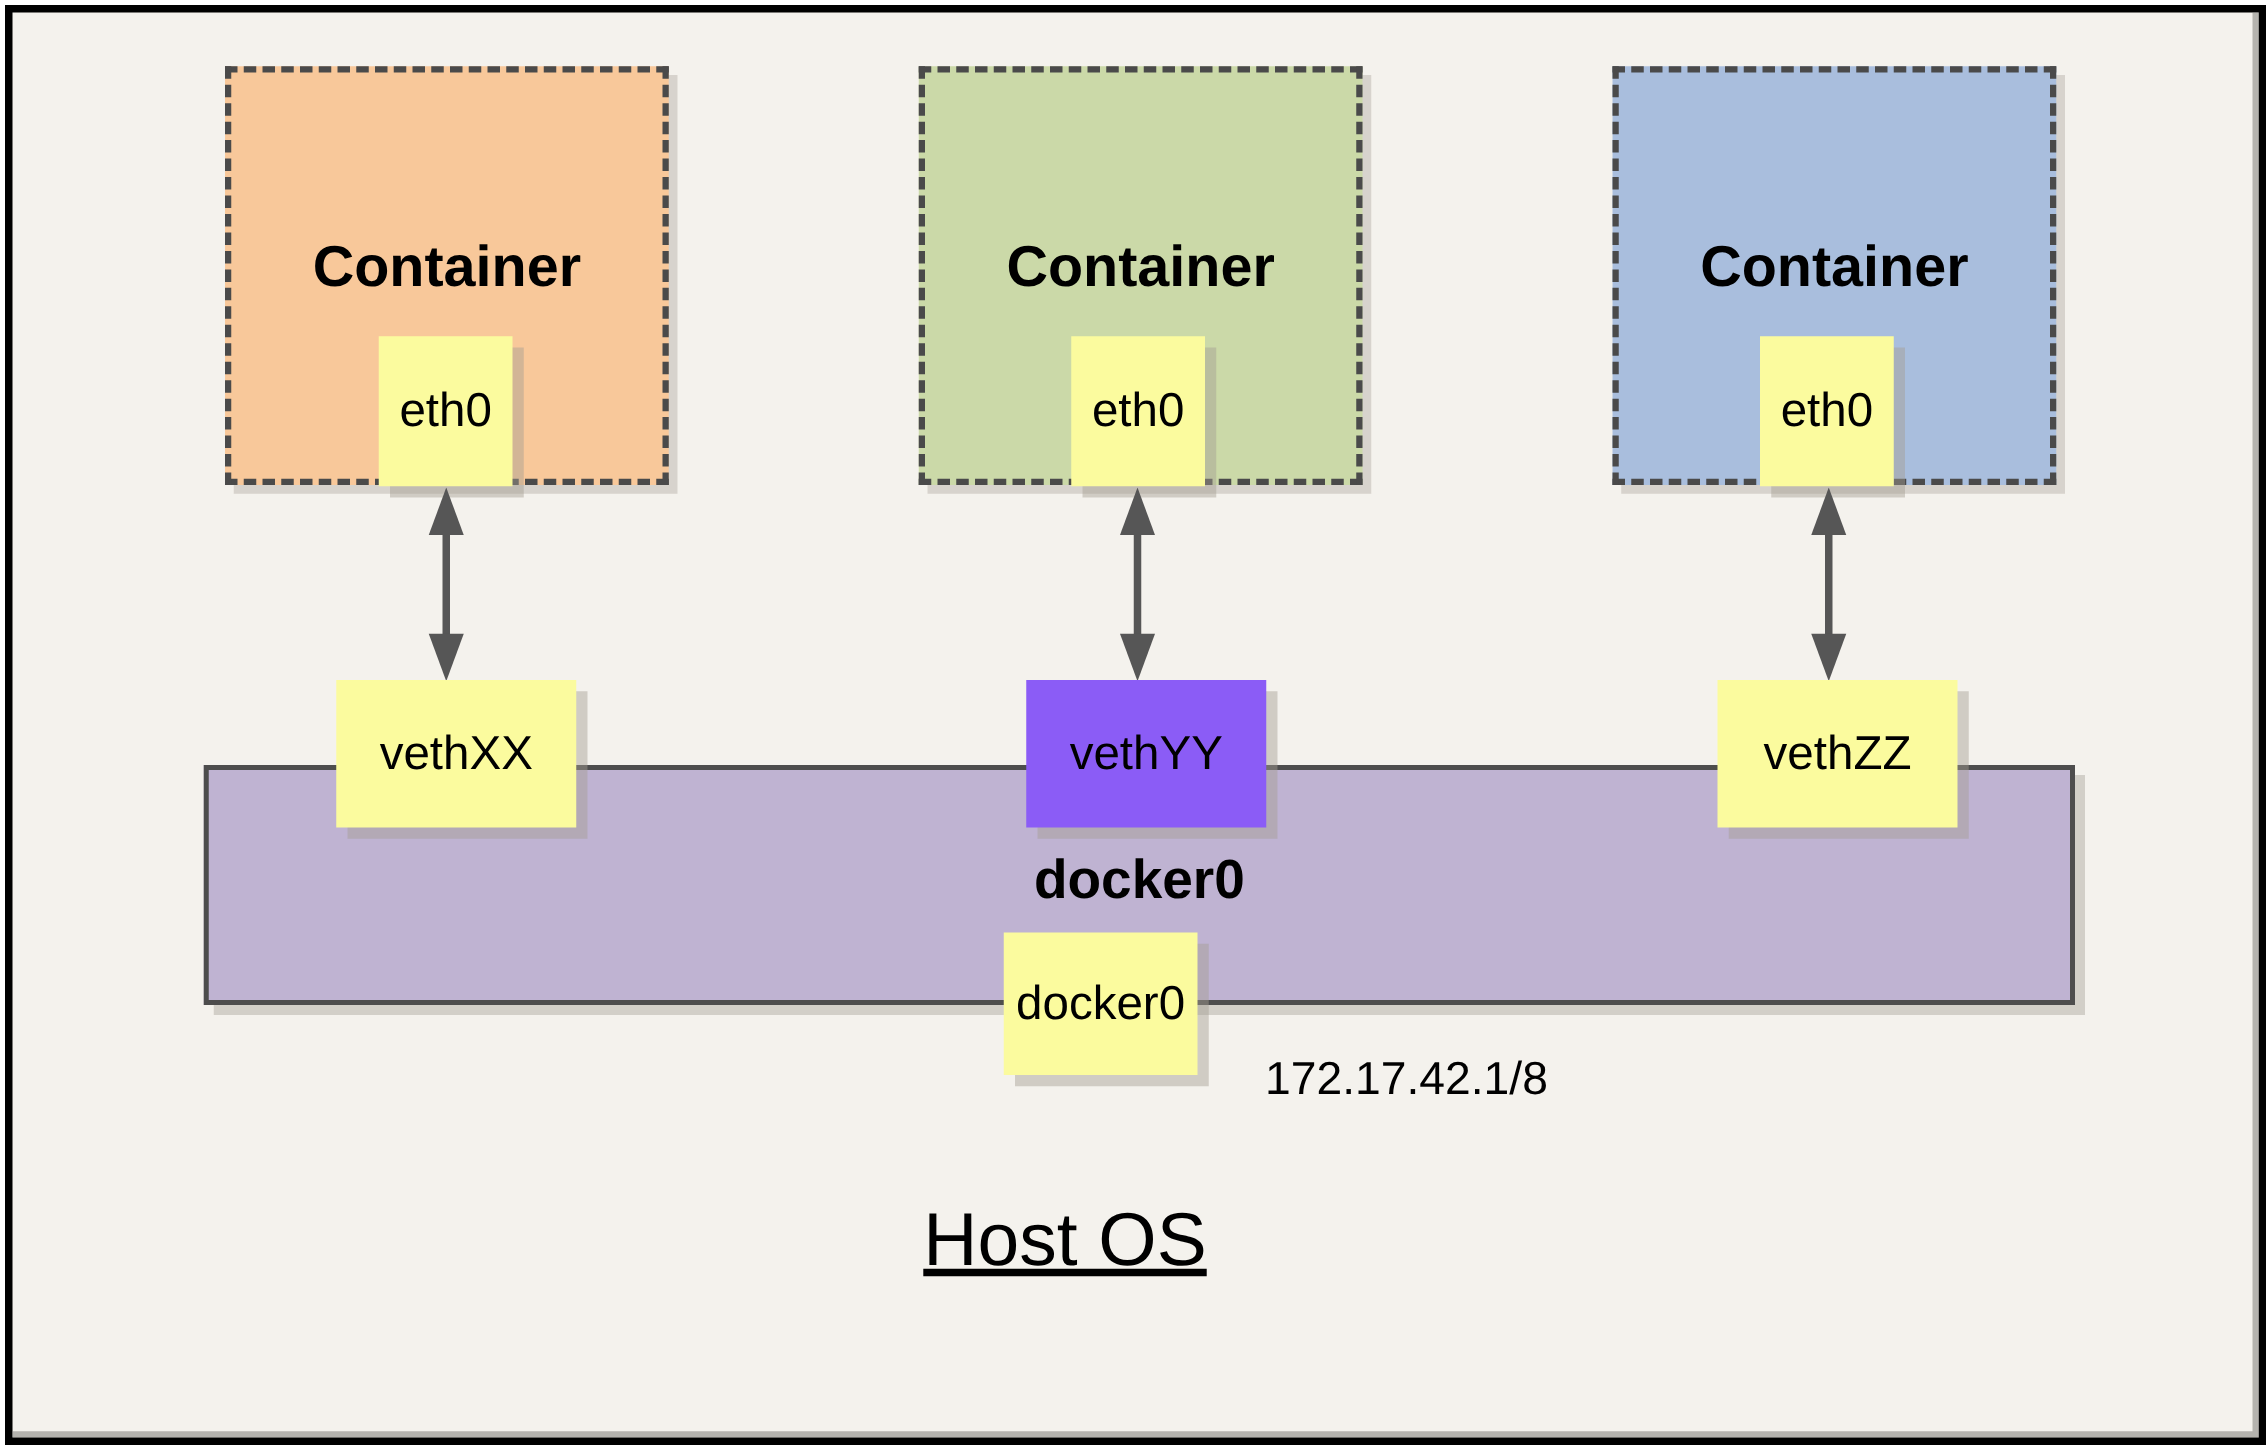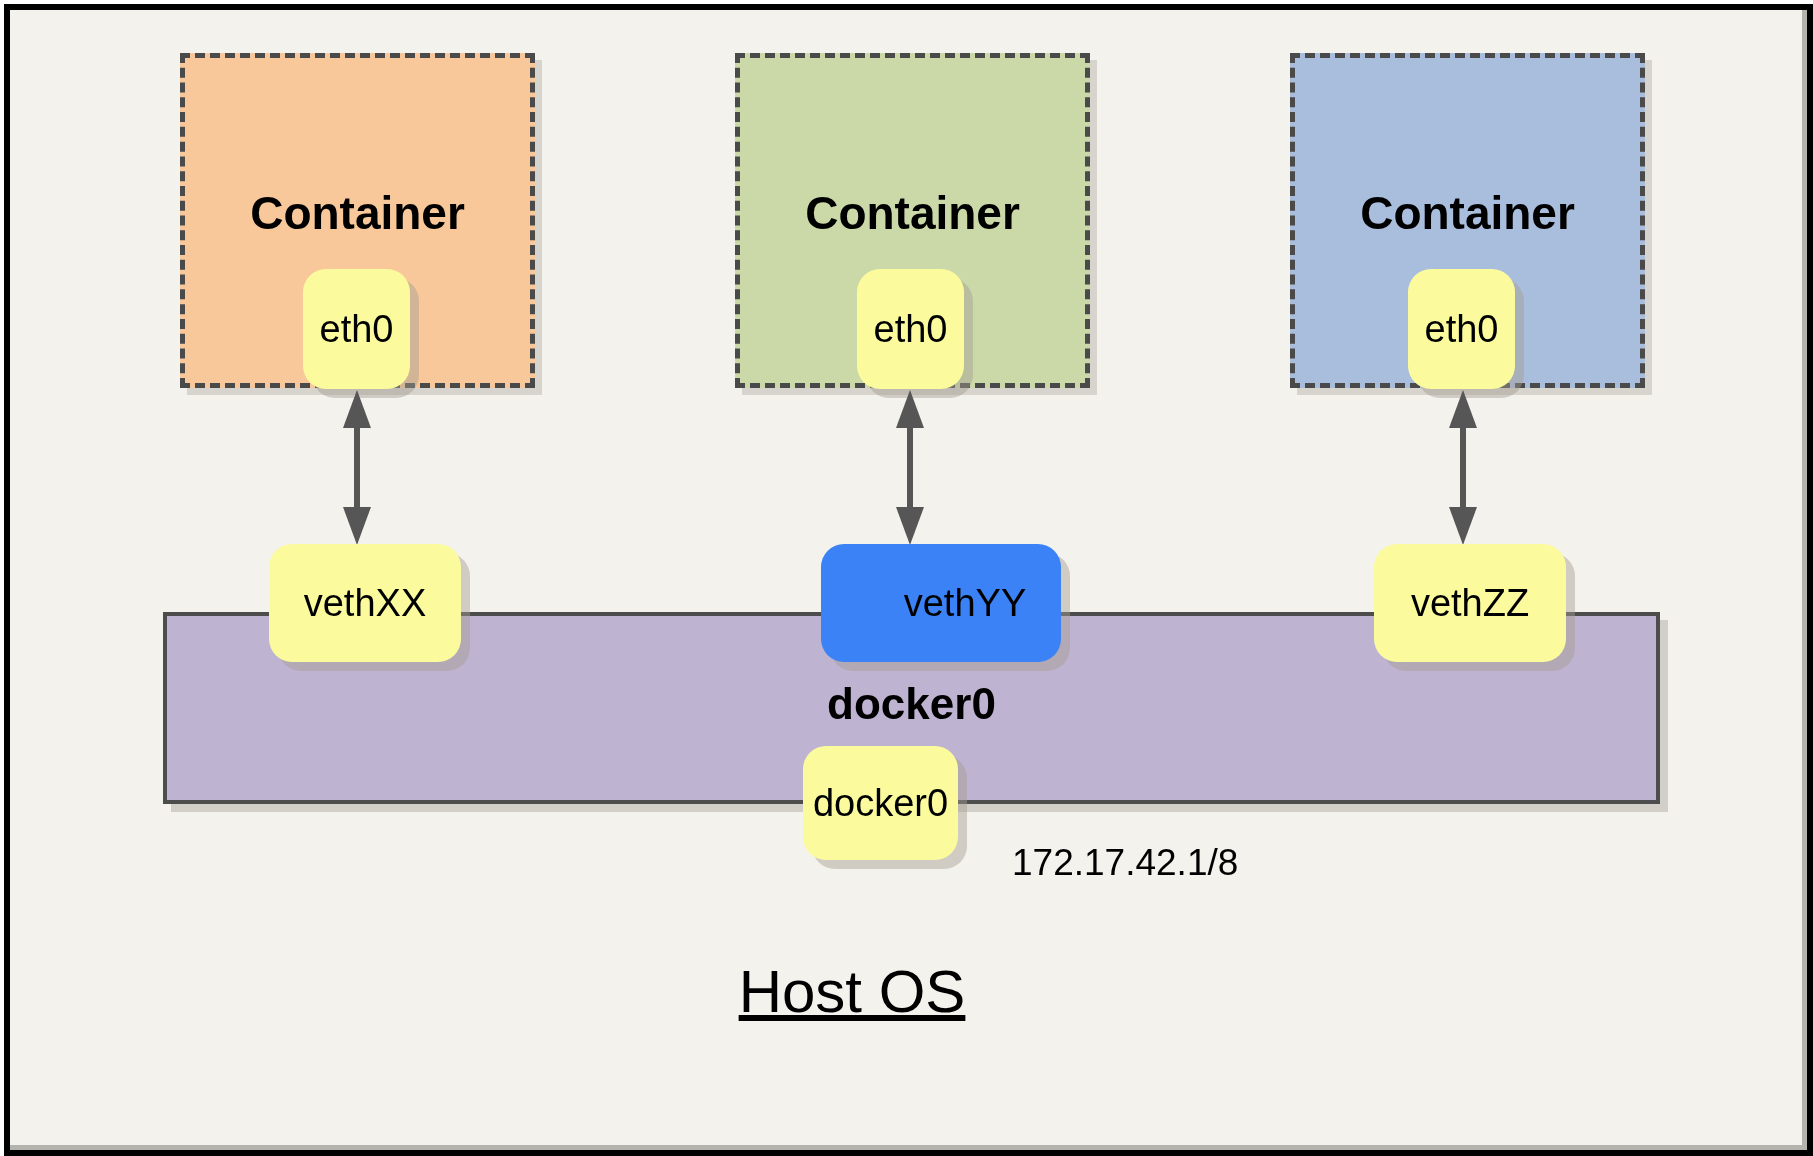--- a/index.html
+++ b/index.html
@@ -26,21 +26,20 @@
   }
   .container-box .title{
     position:absolute;top:132px;left:0;width:100%;
     text-align:center;font-size:46px;font-weight:bold;line-height:1;
   }
   .note{
     position:absolute;
     display:flex;align-items:center;justify-content:center;
     font-size:38px;line-height:1;
     box-shadow:9px 9px 0 rgba(164,158,147,0.45);
-    border-radius:23px;
   }
   .eth{top:269px;width:107px;height:120px;z-index:2;}
   .veth{top:544px;width:192px;height:118px;z-index:4;}
   .arrow{position:absolute;top:390px;width:34px;height:155px;z-index:2;}
   .bridge-bar{
     position:absolute;left:163px;top:612px;width:1497px;height:192px;
     border:4px solid #4D4D4D;box-sizing:border-box;
     box-shadow:8px 8px 0 rgba(160,155,145,0.4);
     z-index:3;
   }
@@ -105,21 +104,21 @@
     <polygon points="17,155 3,117 31,117" fill="#565656"></polygon>
   </svg>
 
   <div class="bridge-bar" style="background: rgb(191, 179, 210);">
     <div class="bridge-title">docker0</div>
   </div>
 
   <div id="v1" class="note veth" style="background: rgb(251, 251, 158);">
     <span>vethXX</span>
   </div>
-  <div id="v2" class="note veth" style="background: #3b82f6; padding-left: 48px;">
+  <div id="v2" class="note veth" style="background: #8b5cf6;">
     <span>vethYY</span>
   </div>
   <div id="v3" class="note veth" style="background: rgb(251, 251, 158);">
     <span>vethZZ</span>
   </div>
 
   <div class="note docker0-box" style="background: rgb(251, 251, 158);">
     <span>docker0</span>
   </div>
 

